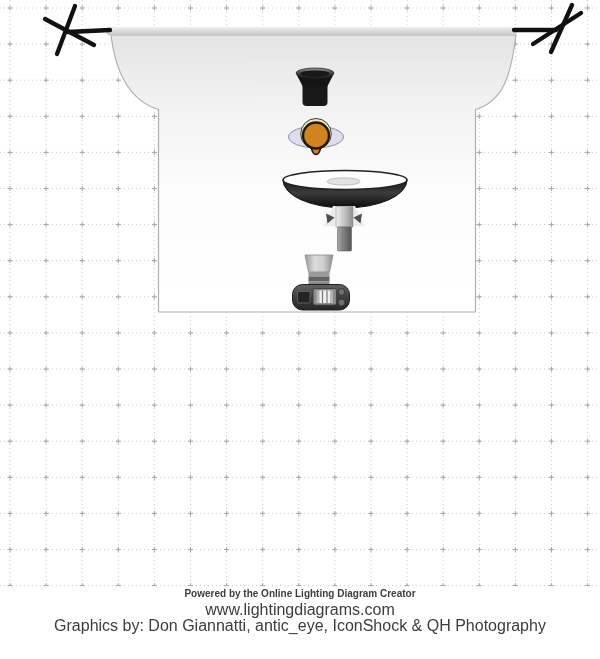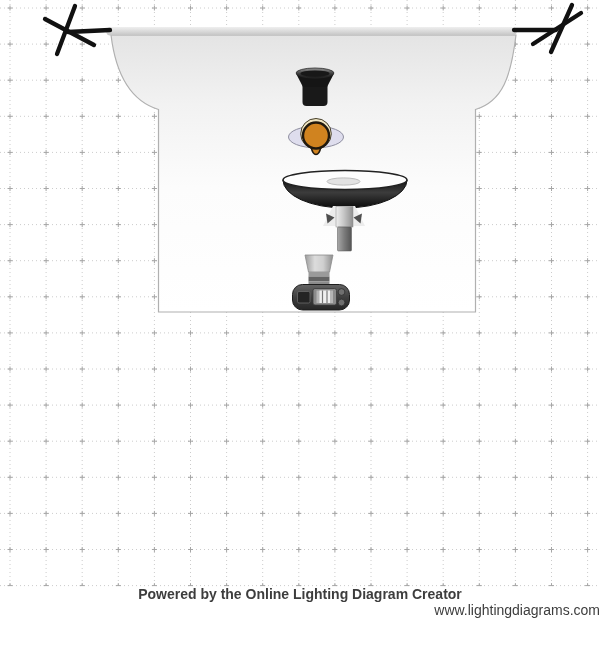--- a/index.html
+++ b/index.html
@@ -10,22 +10,22 @@
     overflow:hidden;
     font-family:"Liberation Sans",sans-serif;
   }
   .canvas svg{position:absolute;left:0;top:0;}
   .footer{
     position:absolute;left:0;top:586px;width:600px;
     text-align:center;
     color:#3d3d3d;
     background:transparent;
   }
-  .footer .f1{font-weight:bold;font-size:14px;line-height:16px;}
-  .footer .f2{font-size:14px;line-height:16px;text-align:right;}
+  .footer .f1{font-weight:bold;font-size:10px;line-height:16px;}
+  .footer .f2{font-size:16px;line-height:16px;}
 </style>
 </head>
 <body>
 
 <div class="canvas">
 
   <svg width="600" height="659" viewBox="0 0 600 659">
     <defs>
       <linearGradient id="sweepGrad" x1="0" y1="0" x2="0" y2="1">
         <stop offset="0" stop-color="#e4e4e4"></stop>
@@ -195,15 +195,16 @@
       <line x1="322.5" y1="290.5" x2="322.5" y2="303" stroke="#777777" stroke-width="1.2"></line>
       <line x1="327" y1="290.5" x2="327" y2="303" stroke="#777777" stroke-width="1.2"></line>
       <circle cx="341.5" cy="292" r="3.4" fill="#6f6f6f" stroke="#2c2c2c" stroke-width="0.8"></circle>
       <circle cx="341.5" cy="302.5" r="3.4" fill="#6f6f6f" stroke="#2c2c2c" stroke-width="0.8"></circle>
     </g>
   </svg>
 
   <div class="footer">
     <div class="f1">Powered by the Online Lighting Diagram Creator</div>
     <div class="f2">www.lightingdiagrams.com</div>
+    <div class="f2">Graphics by: Don Giannatti, antic_eye, IconShock &amp; QH Photography</div>
   </div>
 
 </div>
 
 </body></html>

